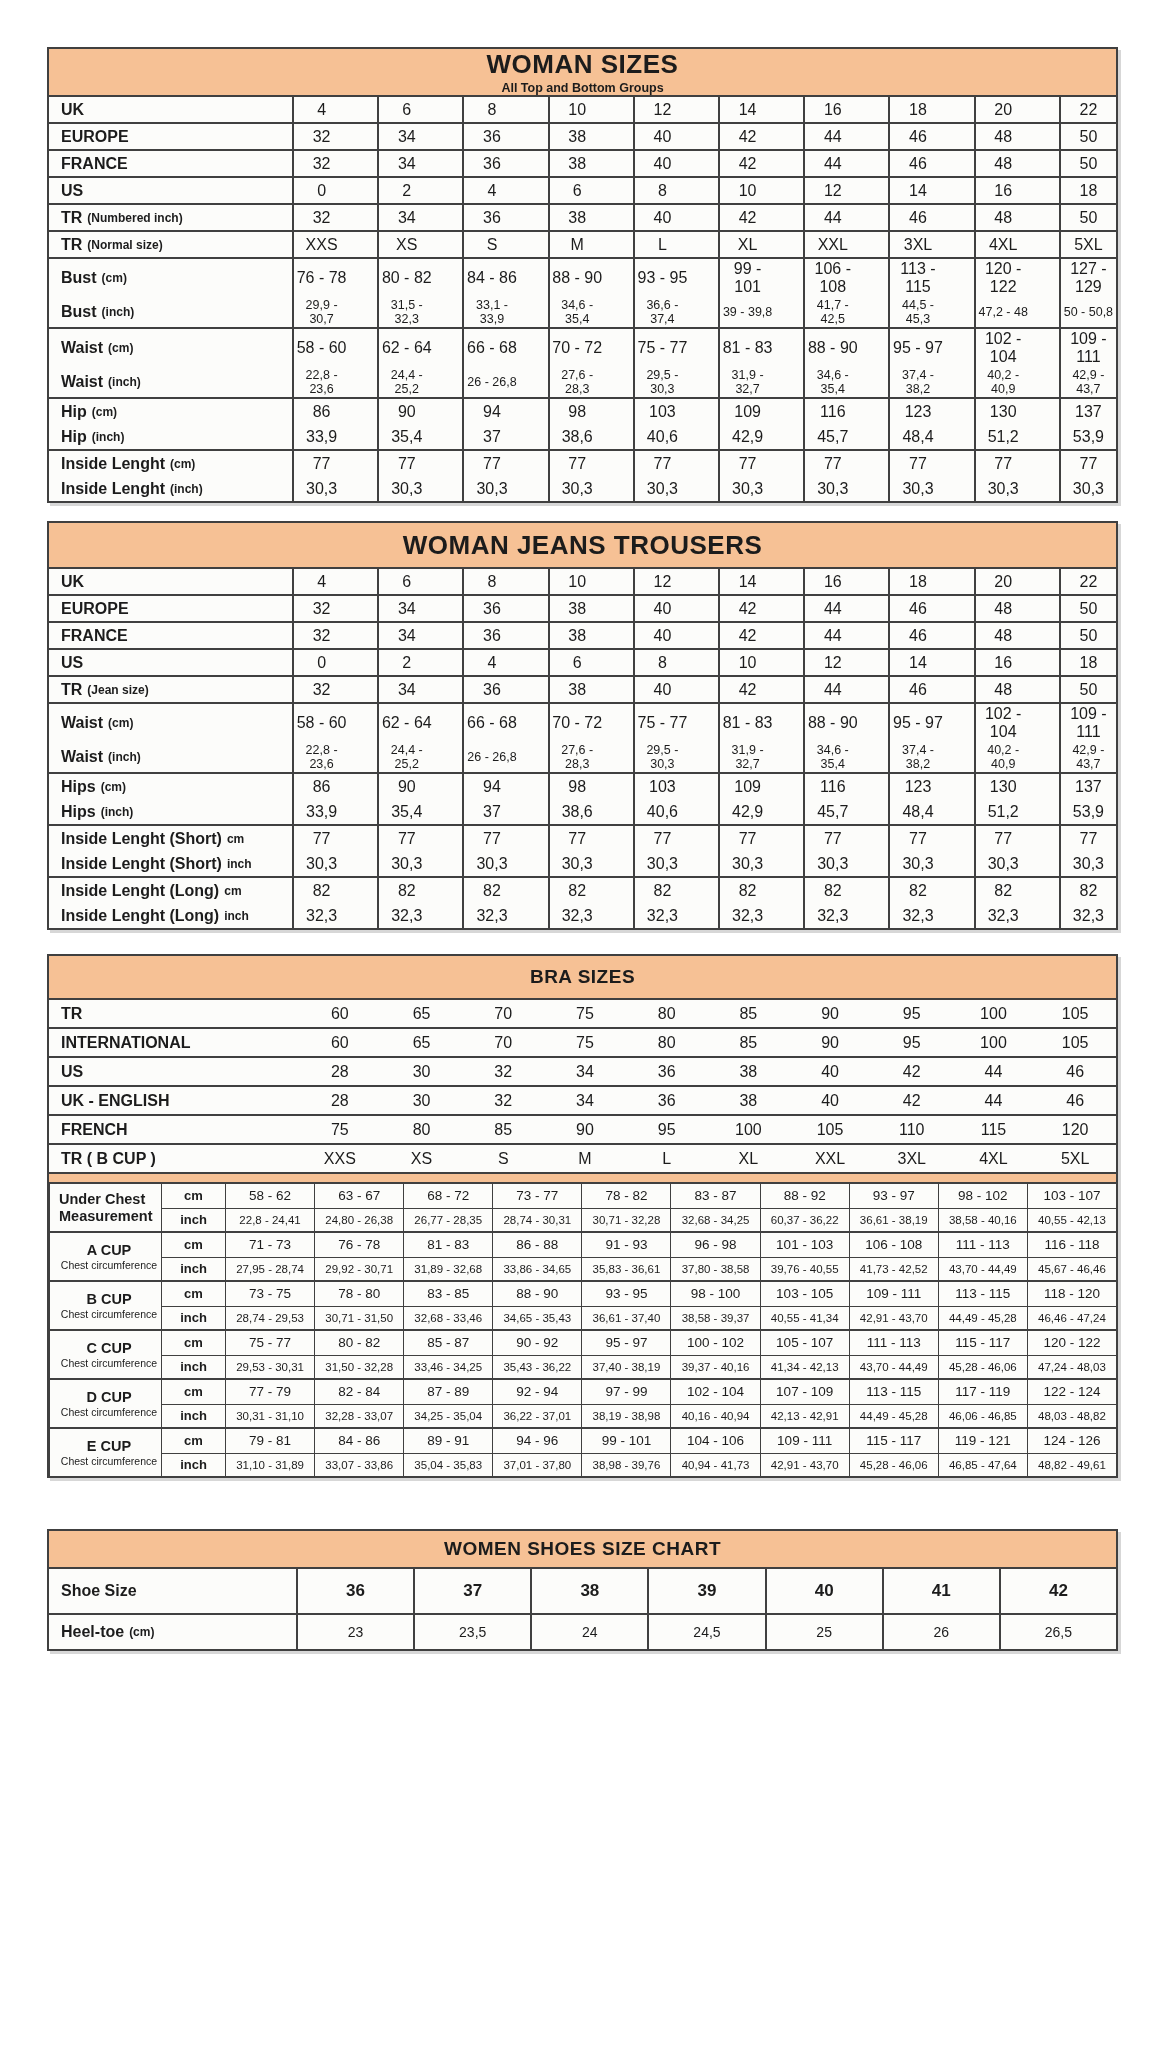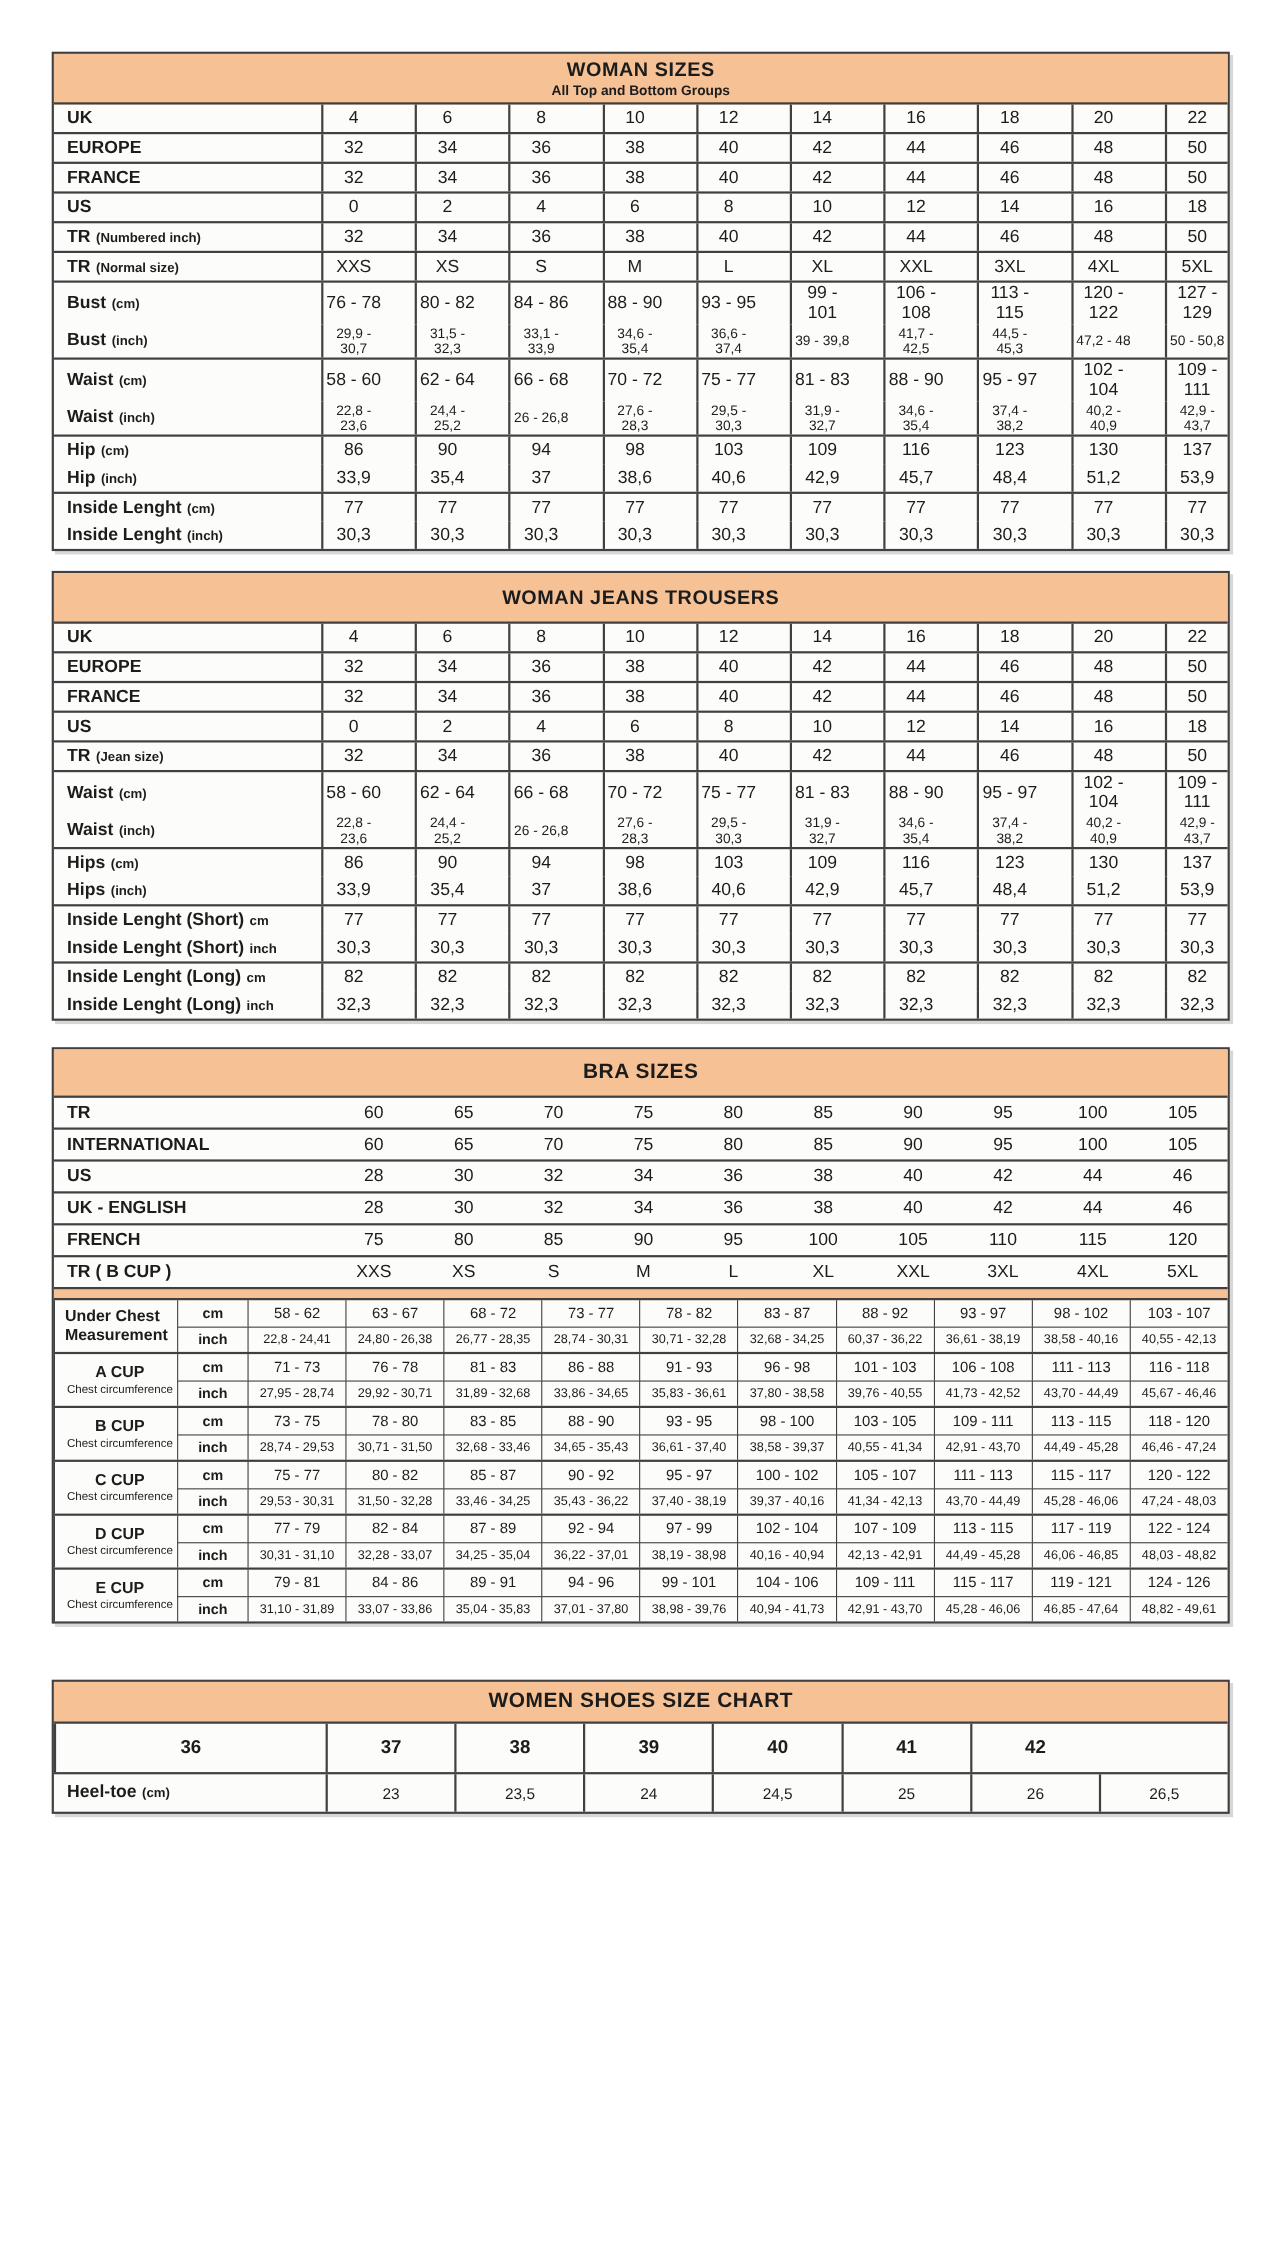--- a/index.html
+++ b/index.html
@@ -9,21 +9,21 @@
     --cellbg:#fcfcfa;
   }
   *{box-sizing:border-box;margin:0;padding:0;}
   html,body{width:1164px;height:2048px;overflow:hidden;background:#ffffff;
     font-family:"Liberation Sans","DejaVu Sans",sans-serif;color:var(--ink);}
   .sheet{position:relative;width:1164px;height:2048px;}
   .stable{position:relative;width:1071px;margin-left:47px;border:2px solid var(--line);
     background:var(--cellbg);box-shadow:3px 3px 0 rgba(150,150,150,.38);}
   .thead{background:var(--accent);border-bottom:2px solid var(--line);
     display:flex;flex-direction:column;align-items:center;justify-content:center;text-align:center;}
-  .thead .t1{font-weight:700;font-size:18px;letter-spacing:.5px;}
+  .thead .t1{font-weight:700;font-size:26px;letter-spacing:.5px;}
   .thead .t2{font-weight:700;font-size:12.5px;margin-top:1px;}
   .tbody .tgroup{border-top:2px solid var(--line);}
   .tbody .tgroup:first-child{border-top:none;}
   .trow{display:grid;align-items:stretch;}
   .cols10 .trow{grid-template-columns:215px repeat(10,1fr);gap:28px;}
   .bra-top .trow{grid-template-columns:250px repeat(10,1fr);}
   .cols7 .trow{grid-template-columns:247px repeat(7,1fr);}
   .cell{display:flex;align-items:center;justify-content:center;
     font-size:16px;min-height:25px;padding:1px 2px;text-align:center;}
   .cols10 .cell.val, .cols7 .cell.val{border-left:2px solid var(--line);}
@@ -814,20 +814,23 @@
       </div>
   </div>
 
   <div class="stable cols7 shoes mt34">
     <div class="thead" style="min-height:38px;">
       <div class="t1" style="font-size:19px;">WOMEN SHOES SIZE CHART</div>
     </div>
     <div class="tbody" id="tb-shoes">
         <div class="tgroup">
           <div class="trow row-size">
+            <div class="cell lab">
+              <span>Shoe Size</span>
+            </div>
             <div class="cell val b">36</div>
             <div class="cell val b">37</div>
             <div class="cell val b">38</div>
             <div class="cell val b">39</div>
             <div class="cell val b">40</div>
             <div class="cell val b">41</div>
             <div class="cell val b">42</div>
           </div>
         </div>
         <div class="tgroup">

